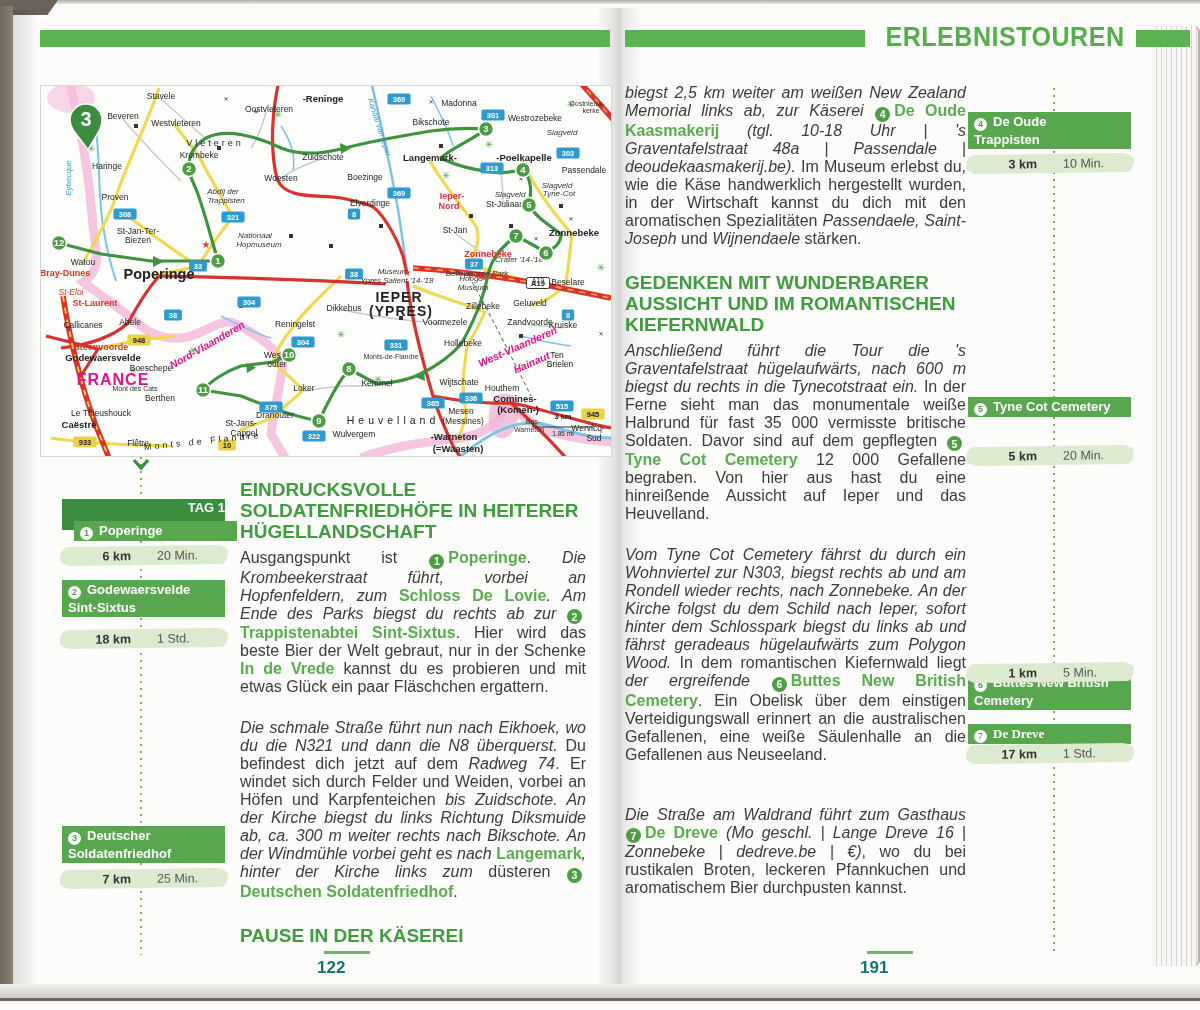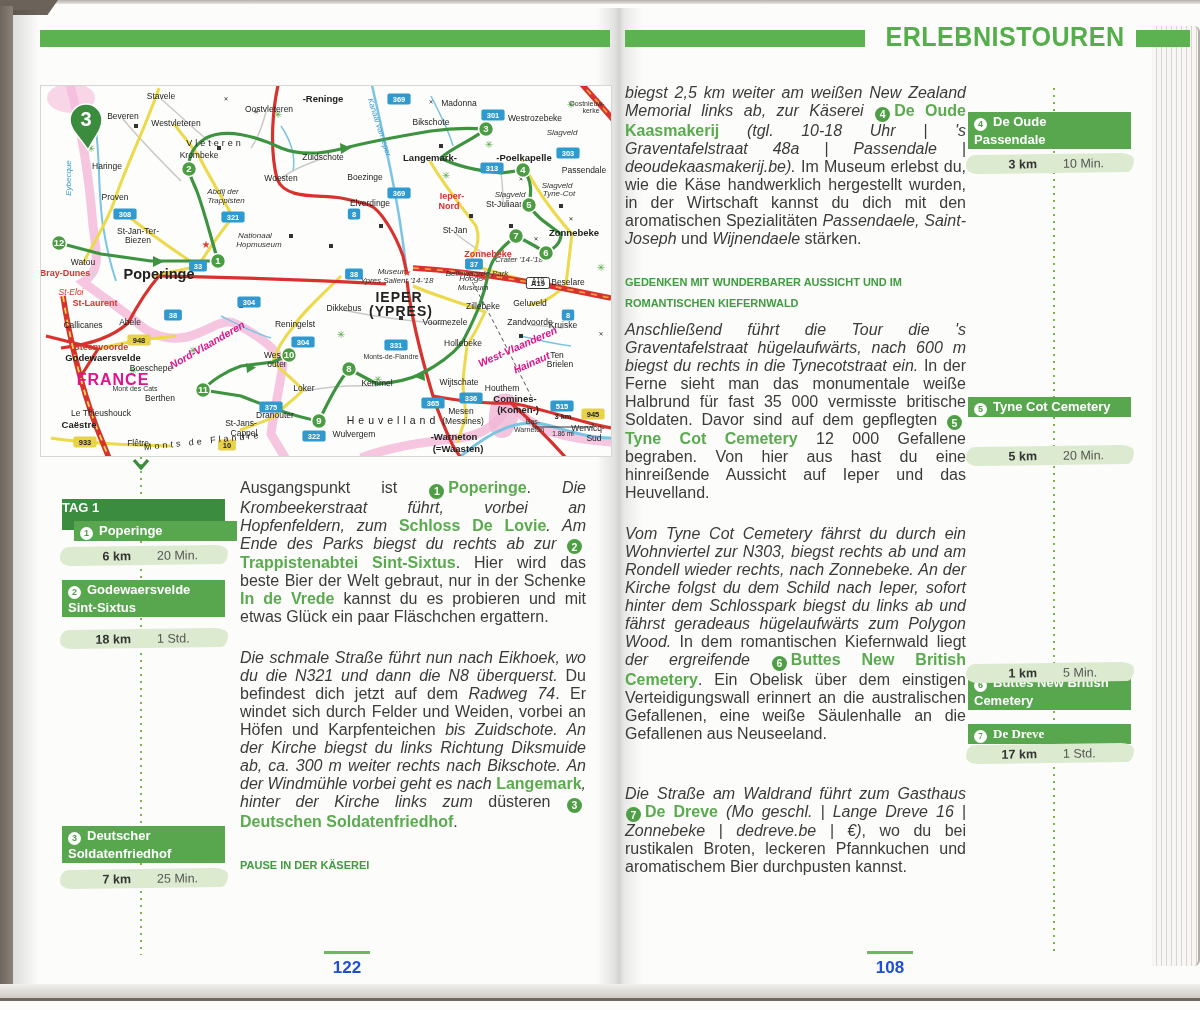--- a/index.html
+++ b/index.html
@@ -14,38 +14,38 @@
     background:repeating-linear-gradient(90deg,#f7f6f4 0 4px,#d9d5d0 4px 5px);border-right:2px solid #b2ada6;border-radius:0 6px 6px 0;}
   .spine{position:absolute;left:596px;top:8px;width:46px;height:978px;
     background:linear-gradient(90deg,rgba(0,0,0,0),rgba(0,0,0,.10) 40%,rgba(0,0,0,.16) 50%,rgba(0,0,0,.08) 62%,rgba(0,0,0,0));}
   .bottom-edge{position:absolute;left:0;top:984px;width:1200px;height:14px;
     background:linear-gradient(#f2f0ed,#cfcbc5);border-bottom:3px solid #6f6860;}
   
   .hbar{position:absolute;height:17px;background:#5cb151;}
   .main-title{position:absolute;left:860px;top:22px;width:290px;text-align:center;
     font-size:27px;font-weight:bold;color:#54ae4a;letter-spacing:.5px;transform:scaleX(.93);transform-origin:center;}
   
-  .pageno{position:absolute;width:60px;text-align:center;font-weight:bold;font-size:17px;color:#1d4ed8;}
+  .pageno{position:absolute;width:60px;text-align:left;font-weight:bold;font-size:17px;color:#0f766e;}
   .pageline{position:absolute;width:46px;height:3px;background:#6fb862;}
   
   .dotline{position:absolute;width:2px;background-image:repeating-linear-gradient(to bottom,#7ab64a 0 2px,transparent 2px 7px);}
   .chev{position:absolute;}
   .tagbar{position:absolute;background:#3c8c40;color:#fff;font-weight:bold;font-size:13px;
-    text-align:left;line-height:17px;height:31px;}
+    text-align:right;line-height:17px;height:31px;}
   .stopbar{position:absolute;background:#58a74e;color:#fff;font-weight:bold;font-size:13px;
     line-height:17px;padding:1px 6px;white-space:pre-line;}
   .stopnum{display:inline-flex;width:13px;height:13px;border-radius:50%;background:#fff;color:#4c9c44;
     font-size:9px;font-weight:bold;align-items:center;justify-content:center;margin-right:6px;vertical-align:-1px;}
   .swash{position:absolute;height:19px;background:#dceacf;border-radius:12px 18px 10px 16px/14px 10px 16px 10px;
     transform:rotate(-.8deg);display:flex;align-items:center;font-size:12.5px;}
   .swash .d{width:50%;text-align:right;padding-right:13px;font-weight:bold;color:#333;}
   .swash .t{width:50%;padding-left:13px;color:#555;}
   
   .col{position:absolute;text-align:justify;}
-  .shead{color:#3f9c3f;font-weight:bold;font-size:11px;line-height:21px;margin:24px 0 7px 0;text-align:left;}
+  .shead{color:#3f9c3f;font-weight:bold;font-size:19px;line-height:21px;margin:24px 0 7px 0;text-align:left;}
   .shead:first-child{margin-top:0;}
   p.body{font-size:16px;line-height:18px;margin:0 0 23px 0;}
   p.body.gap{margin-top:42px;}
   .it{font-style:italic;}
   .poi{color:#5aab4e;font-weight:bold;}
   .numc{display:inline-flex;width:15px;height:15px;border-radius:50%;background:#4d9e45;color:#fff;
     font-size:10.5px;font-weight:bold;font-style:normal;align-items:center;justify-content:center;
     vertical-align:-2px;margin:0 4px 0 1px;}
   
   .mapwrap{position:absolute;left:40px;top:85px;width:570px;height:370px;border:1px solid #d6d6d4;background:#fdfdfb;}
@@ -419,37 +419,38 @@
       </div>
       <div class="stopbar" style="left: 62px; top: 826px; width: 151px; min-height: 33px;"><span class="stopnum">3</span><span>Deutscher
 Soldatenfriedhof</span></div>
       <div class="swash" style="left: 60px; top: 869px; width: 168px;">
         <span class="d">7 km</span>
         <span class="t">25 Min.</span>
       </div>
     </div>
 
   <div class="col" id="col-left" style="left:240px;top:479px;width:346px;">
+      <div class="shead">EINDRUCKSVOLLE SOLDATENFRIEDHÖFE IN HEITERER HÜGELLANDSCHAFT</div>
       <p class="body"><span class="">Ausgangspunkt ist </span><span class="numc">1</span><span class="poi">Poperinge</span><span class="">. </span><span class="it">Die Krombeekerstraat führt, vorbei an Hopfenfeldern, zum </span><span class="poi">Schloss De Lovie</span><span class="it">. Am Ende des Parks biegst du rechts ab zur </span><span class="numc">2</span><span class="poi">Trappistenabtei Sint-Sixtus</span><span class="">. Hier wird das beste Bier der Welt gebraut, nur in der Schenke </span><span class="poi">In de Vrede</span><span class=""> kannst du es probieren und mit etwas Glück ein paar Fläschchen ergattern.</span></p>
       <p class="body"><span class="it">Die schmale Straße führt nun nach Eikhoek, wo du die N321 und dann die N8 überquerst. </span><span class="">Du befindest dich jetzt auf dem </span><span class="it">Radweg 74</span><span class="">. Er windet sich durch Felder und Weiden, vorbei an Höfen und Karpfenteichen </span><span class="it">bis Zuidschote. An der Kirche biegst du links Richtung Diksmuide ab, ca. 300 m weiter rechts nach Bikschote. An der Windmühle vorbei geht es nach </span><span class="poi">Langemark</span><span class="it">, hinter der Kirche links zum </span><span class="">düsteren </span><span class="numc">3</span><span class="poi">Deutschen Soldatenfriedhof</span><span class="">.</span></p>
       <div class="shead">PAUSE IN DER KÄSEREI</div>
     </div>
 
   <div class="col" id="col-right" style="left:625px;top:84px;width:341px;">
       <p class="body"><span class="it">biegst 2,5 km weiter am weißen New Zealand Memorial links ab, zur Käserei </span><span class="numc">4</span><span class="poi">De Oude Kaasmakerij</span><span class="it"> (tgl. 10-18 Uhr | 's Graventafelstraat 48a | Passendale | deoudekaasmakerij.be).</span><span class=""> Im Museum erlebst du, wie die Käse handwerklich hergestellt wurden, in der Wirtschaft kannst du dich mit den aromatischen Spezialitäten </span><span class="it">Passendaele, Saint-Joseph</span><span class=""> und </span><span class="it">Wijnendaele</span><span class=""> stärken.</span></p>
       <div class="shead">GEDENKEN MIT WUNDERBARER AUSSICHT UND IM ROMANTISCHEN KIEFERNWALD</div>
       <p class="body"><span class="it">Anschließend führt die Tour die 's Graventafelstraat hügelaufwärts, nach 600 m biegst du rechts in die Tynecotstraat ein.</span><span class=""> In der Ferne sieht man das monumentale weiße Halbrund für fast 35 000 vermisste britische Soldaten. Davor sind auf dem gepflegten </span><span class="numc">5</span><span class="poi">Tyne Cot Cemetery</span><span class=""> 12 000 Gefallene begraben. Von hier aus hast du eine hinreißende Aussicht auf Ieper und das Heuvelland.</span></p>
       <p class="body"><span class="it">Vom Tyne Cot Cemetery fährst du durch ein Wohnviertel zur N303, biegst rechts ab und am Rondell wieder rechts, nach Zonnebeke. An der Kirche folgst du dem Schild nach Ieper, sofort hinter dem Schlosspark biegst du links ab und fährst geradeaus hügelaufwärts zum Polygon Wood.</span><span class=""> In dem romantischen Kiefernwald liegt </span><span class="it">der ergreifende </span><span class="numc">6</span><span class="poi">Buttes New British Cemetery</span><span class="">. Ein Obelisk über dem einstigen Verteidigungswall erinnert an die australischen Gefallenen, eine weiße Säulenhalle an die Gefallenen aus Neuseeland.</span></p>
       <p class="body gap"><span class="it">Die Straße am Waldrand führt zum Gasthaus </span><span class="numc">7</span><span class="poi">De Dreve</span><span class="it"> (Mo geschl. | Lange Dreve 16 | Zonnebeke | dedreve.be | €)</span><span class="">, wo du bei rustikalen Broten, leckeren Pfannkuchen und aromatischem Bier durchpusten kannst.</span></p>
     </div>
 
   <div class="dotline" style="left:1053px;top:88px;height:868px;"></div>
   <div id="sidebar-right">
       <div class="stopbar" style="left: 968px; top: 112px; width: 151px; min-height: 33px;"><span class="stopnum">4</span><span>De Oude
-Passendale</span></div>
+Trappisten</span></div>
       <div class="swash" style="left: 966px; top: 154px; width: 168px;">
         <span class="d">3 km</span>
         <span class="t">10 Min.</span>
       </div>
       <div class="stopbar" style="left: 968px; top: 397px; width: 151px; min-height: 15px;"><span class="stopnum">5</span><span>Tyne Cot Cemetery</span></div>
       <div class="swash" style="left: 966px; top: 446px; width: 168px;">
         <span class="d">5 km</span>
         <span class="t">20 Min.</span>
       </div>
       <div class="stopbar" style="left: 968px; top: 632px; width: 151px; min-height: 33px; margin-top: 41px;"><span class="stopnum">6</span><span>Buttes New British
@@ -461,15 +462,15 @@
       <div class="stopbar" style="left: 968px; top: 724px; width: 151px; min-height: 15px; font-family: Liberation Serif, serif;"><span class="stopnum">7</span><span>De Dreve</span></div>
       <div class="swash" style="left: 966px; top: 744px; width: 168px;">
         <span class="d">17 km</span>
         <span class="t">1 Std.</span>
       </div>
     </div>
 
   <div class="pageline" style="left:324px;top:951px;"></div>
   <div class="pageno" style="left:317px;top:958px;">122</div>
   <div class="pageline" style="left:867px;top:951px;"></div>
-  <div class="pageno" style="left:860px;top:958px;">108</div>
+  <div class="pageno" style="left:860px;top:958px;">191</div>
 
 </div>
 
 </body></html>

